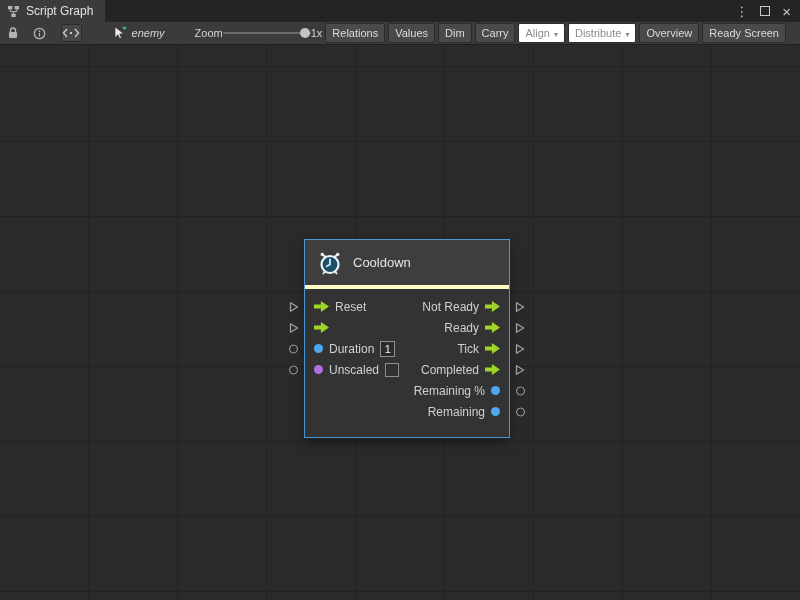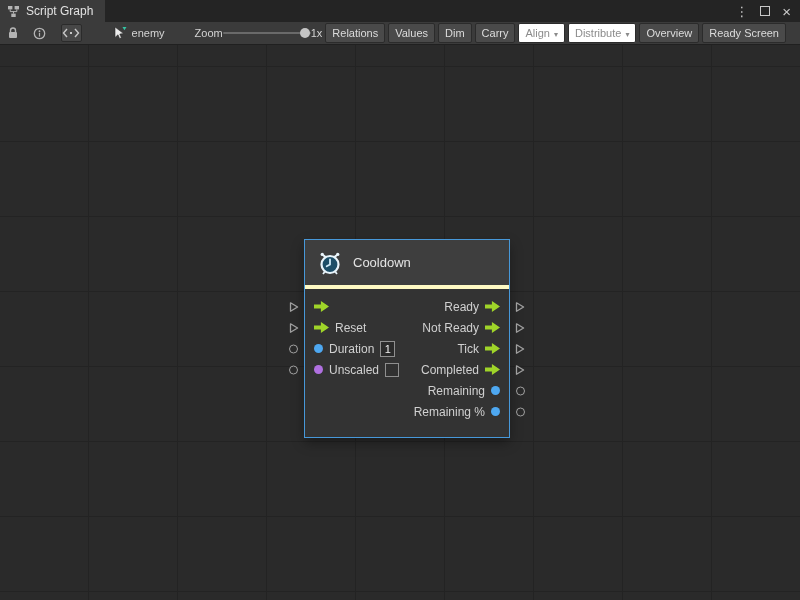--- a/index.html
+++ b/index.html
@@ -14,21 +14,21 @@
   .kebab{font-size:13px;line-height:1;}
   .maxbox{width:8px;height:8px;border:1px solid #c9c9c9;display:inline-block;}
   .closex{font-size:15px;line-height:1;}
 
   
   .toolbar{height:22px;background:#3b3b3b;display:flex;align-items:center;font-size:11px;
            color:#d4d4d4;border-bottom:1px solid #202020;}
   .ticon{display:flex;align-items:center;justify-content:center;padding:0 7px;height:100%;}
   .code-btn{display:flex;align-items:center;justify-content:center;width:30px;height:16px;
             background:#474747;border:1px solid #2b2b2b;border-radius:2px;margin-left:8px;}
-  .context{display:flex;align-items:center;gap:5px;margin-left:32px;}
+  .context{display:flex;align-items:center;gap:5px;margin-left:32px;font-style:italic;}
   .zoom-wrap{display:flex;align-items:center;margin-left:30px;}
   .slider{position:relative;width:88px;height:12px;display:flex;align-items:center;}
   .slider .track{width:100%;height:2px;background:#6a6a6a;border-radius:1px;}
   .slider .handle{position:absolute;left:calc(94% - 5px);top:1px;width:10px;height:10px;
                   border-radius:50%;background:#c4c4c4;}
   .tb-buttons{margin-left:auto;display:flex;align-items:center;height:100%;padding-right:14px;}
   .tbtn{display:flex;align-items:center;gap:4px;height:18px;padding:0 6px;background:#4a4a4a;
         border:1px solid #2b2b2b;border-radius:2px;margin-left:3px;color:#dcdcdc;white-space:nowrap;}
   .tbtn.disabled{color:#8b8b8b;background:#ffffff;}
   .caret{font-size:8px;position:relative;top:1px;}
@@ -171,44 +171,44 @@
       <div class="node-body">
 
         <div class="prow">
           <span class="ext ext-left">
             <svg width="10" height="12" viewBox="0 0 10 12">
                 <path d="M1.5,1.8 L8.6,6 L1.5,10.2 Z" fill="none" stroke="#a0a0a0" stroke-width="1.3" stroke-linejoin="round"></path>
               </svg>
             </span>
           <span class="pleft">
             <span class="arrow"></span>
+            <span class="plabel">Reset</span>
+          </span>
+          <span class="pright">
+            <span class="plabel">Not Ready</span>
+            <span class="arrow"></span>
+          </span>
+          <span class="ext ext-right">
+            <svg width="10" height="12" viewBox="0 0 10 12">
+                <path d="M1.5,1.8 L8.6,6 L1.5,10.2 Z" fill="none" stroke="#a0a0a0" stroke-width="1.3" stroke-linejoin="round"></path>
+              </svg>
+            </span>
+        </div>
+
+        <div class="prow">
+          <span class="ext ext-left">
+            <svg width="10" height="12" viewBox="0 0 10 12">
+                <path d="M1.5,1.8 L8.6,6 L1.5,10.2 Z" fill="none" stroke="#a0a0a0" stroke-width="1.3" stroke-linejoin="round"></path>
+              </svg>
+            </span>
+          <span class="pleft">
+            <span class="arrow"></span>
           </span>
           <span class="pright">
             <span class="plabel">Ready</span>
-            <span class="arrow"></span>
-          </span>
-          <span class="ext ext-right">
-            <svg width="10" height="12" viewBox="0 0 10 12">
-                <path d="M1.5,1.8 L8.6,6 L1.5,10.2 Z" fill="none" stroke="#a0a0a0" stroke-width="1.3" stroke-linejoin="round"></path>
-              </svg>
-            </span>
-        </div>
-
-        <div class="prow">
-          <span class="ext ext-left">
-            <svg width="10" height="12" viewBox="0 0 10 12">
-                <path d="M1.5,1.8 L8.6,6 L1.5,10.2 Z" fill="none" stroke="#a0a0a0" stroke-width="1.3" stroke-linejoin="round"></path>
-              </svg>
-            </span>
-          <span class="pleft">
-            <span class="arrow"></span>
-            <span class="plabel">Reset</span>
-          </span>
-          <span class="pright">
-            <span class="plabel">Not Ready</span>
             <span class="arrow"></span>
           </span>
           <span class="ext ext-right">
             <svg width="10" height="12" viewBox="0 0 10 12">
                 <path d="M1.5,1.8 L8.6,6 L1.5,10.2 Z" fill="none" stroke="#a0a0a0" stroke-width="1.3" stroke-linejoin="round"></path>
               </svg>
             </span>
         </div>
 
         <div class="prow">
@@ -246,31 +246,31 @@
           </span>
           <span class="ext ext-right">
             <svg width="10" height="12" viewBox="0 0 10 12">
                 <path d="M1.5,1.8 L8.6,6 L1.5,10.2 Z" fill="none" stroke="#a0a0a0" stroke-width="1.3" stroke-linejoin="round"></path>
               </svg>
             </span>
         </div>
 
         <div class="prow">
           <span class="pright">
+            <span class="plabel">Remaining %</span>
+            <span class="dot number"></span>
+          </span>
+          <span class="ext ext-right">
+            <span class="ext-circle"></span>
+            </span>
+        </div>
+
+        <div class="prow">
+          <span class="pright">
             <span class="plabel">Remaining</span>
-            <span class="dot number"></span>
-          </span>
-          <span class="ext ext-right">
-            <span class="ext-circle"></span>
-            </span>
-        </div>
-
-        <div class="prow">
-          <span class="pright">
-            <span class="plabel">Remaining %</span>
             <span class="dot number"></span>
           </span>
           <span class="ext ext-right">
             <span class="ext-circle"></span>
             </span>
         </div>
 
       </div>
     </div>
   </div>

